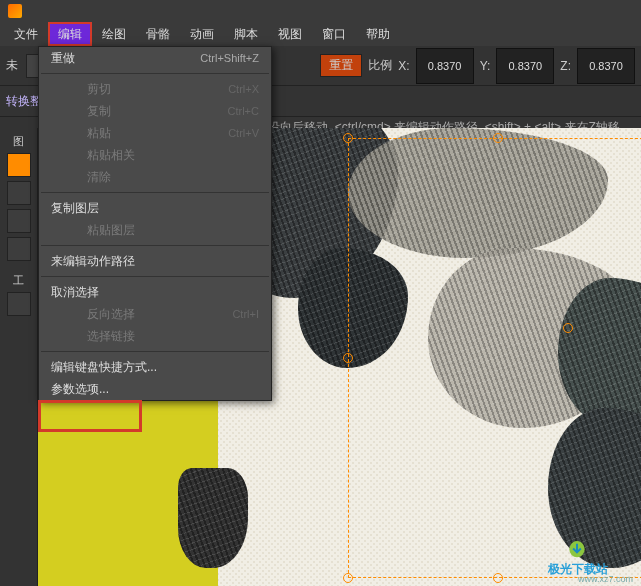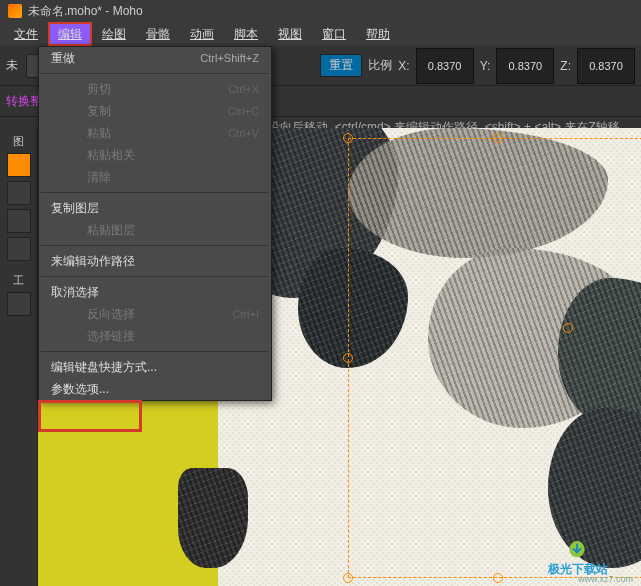--- a/index.html
+++ b/index.html
@@ -32,30 +32,29 @@
   border-radius: 2px;
   margin-right: 6px;
 }
 .menu-bar {
   height: 24px;
   background: #3a3a3a;
   display: flex;
   align-items: stretch;
   padding: 0 4px;
   color: #ddd;
-  text-decoration: underline;
 }
 .menu-item {
   padding: 4px 10px;
   cursor: pointer;
   display: flex;
   align-items: center;
 }
 .menu-item.active {
-  background: #8b5cf6;
+  background: #6d28d9;
   border: 2px solid #d33a2a;
   padding: 2px 8px;
 }
 .toolbar-row {
   height: 40px;
   background: #333;
   border-bottom: 1px solid #222;
   display: flex;
   align-items: center;
   padding: 0 6px;
@@ -67,35 +66,35 @@
   background: #444;
   border: 1px solid #222;
   margin-right: 4px;
 }
 .toolbar-row2 {
   height: 30px;
   background: #333;
   display: flex;
   align-items: center;
   padding: 0 6px;
-  color: #d946ef;
+  color: #c4b5fd;
   gap: 6px;
 }
 .num-input {
   width: 58px;
   height: 36px;
   background: #222;
   border: 1px solid #111;
   color: #ddd;
   text-align: center;
   font-size: 11px;
 }
 .btn-reset {
   padding: 2px 8px;
-  background: #0369a1;
+  background: #c2410c;
   border: 1px solid #222;
   color: #ccc;
 }
 .hint-row {
   height: 22px;
   background: #333;
   color: #aaa;
   padding: 2px 8px;
   font-size: 11px;
   display: flex;
@@ -220,21 +219,20 @@
   pointer-events: none;
   z-index: 200;
 }
 .hl-pref { left: 38px; top: 400px; width: 104px; height: 32px; }
 </style>
 </head>
 <body>
 
 <div class="title-bar">
   <span class="app-icon"></span>
-  <span>未命名.moho* - Moho</span>
 </div>
 
 <div class="menu-bar">
   <div class="menu-item">
       <span>文件</span>
     </div>
   <div class="menu-item active">
       <span>编辑</span>
     </div>
   <div class="menu-item">

